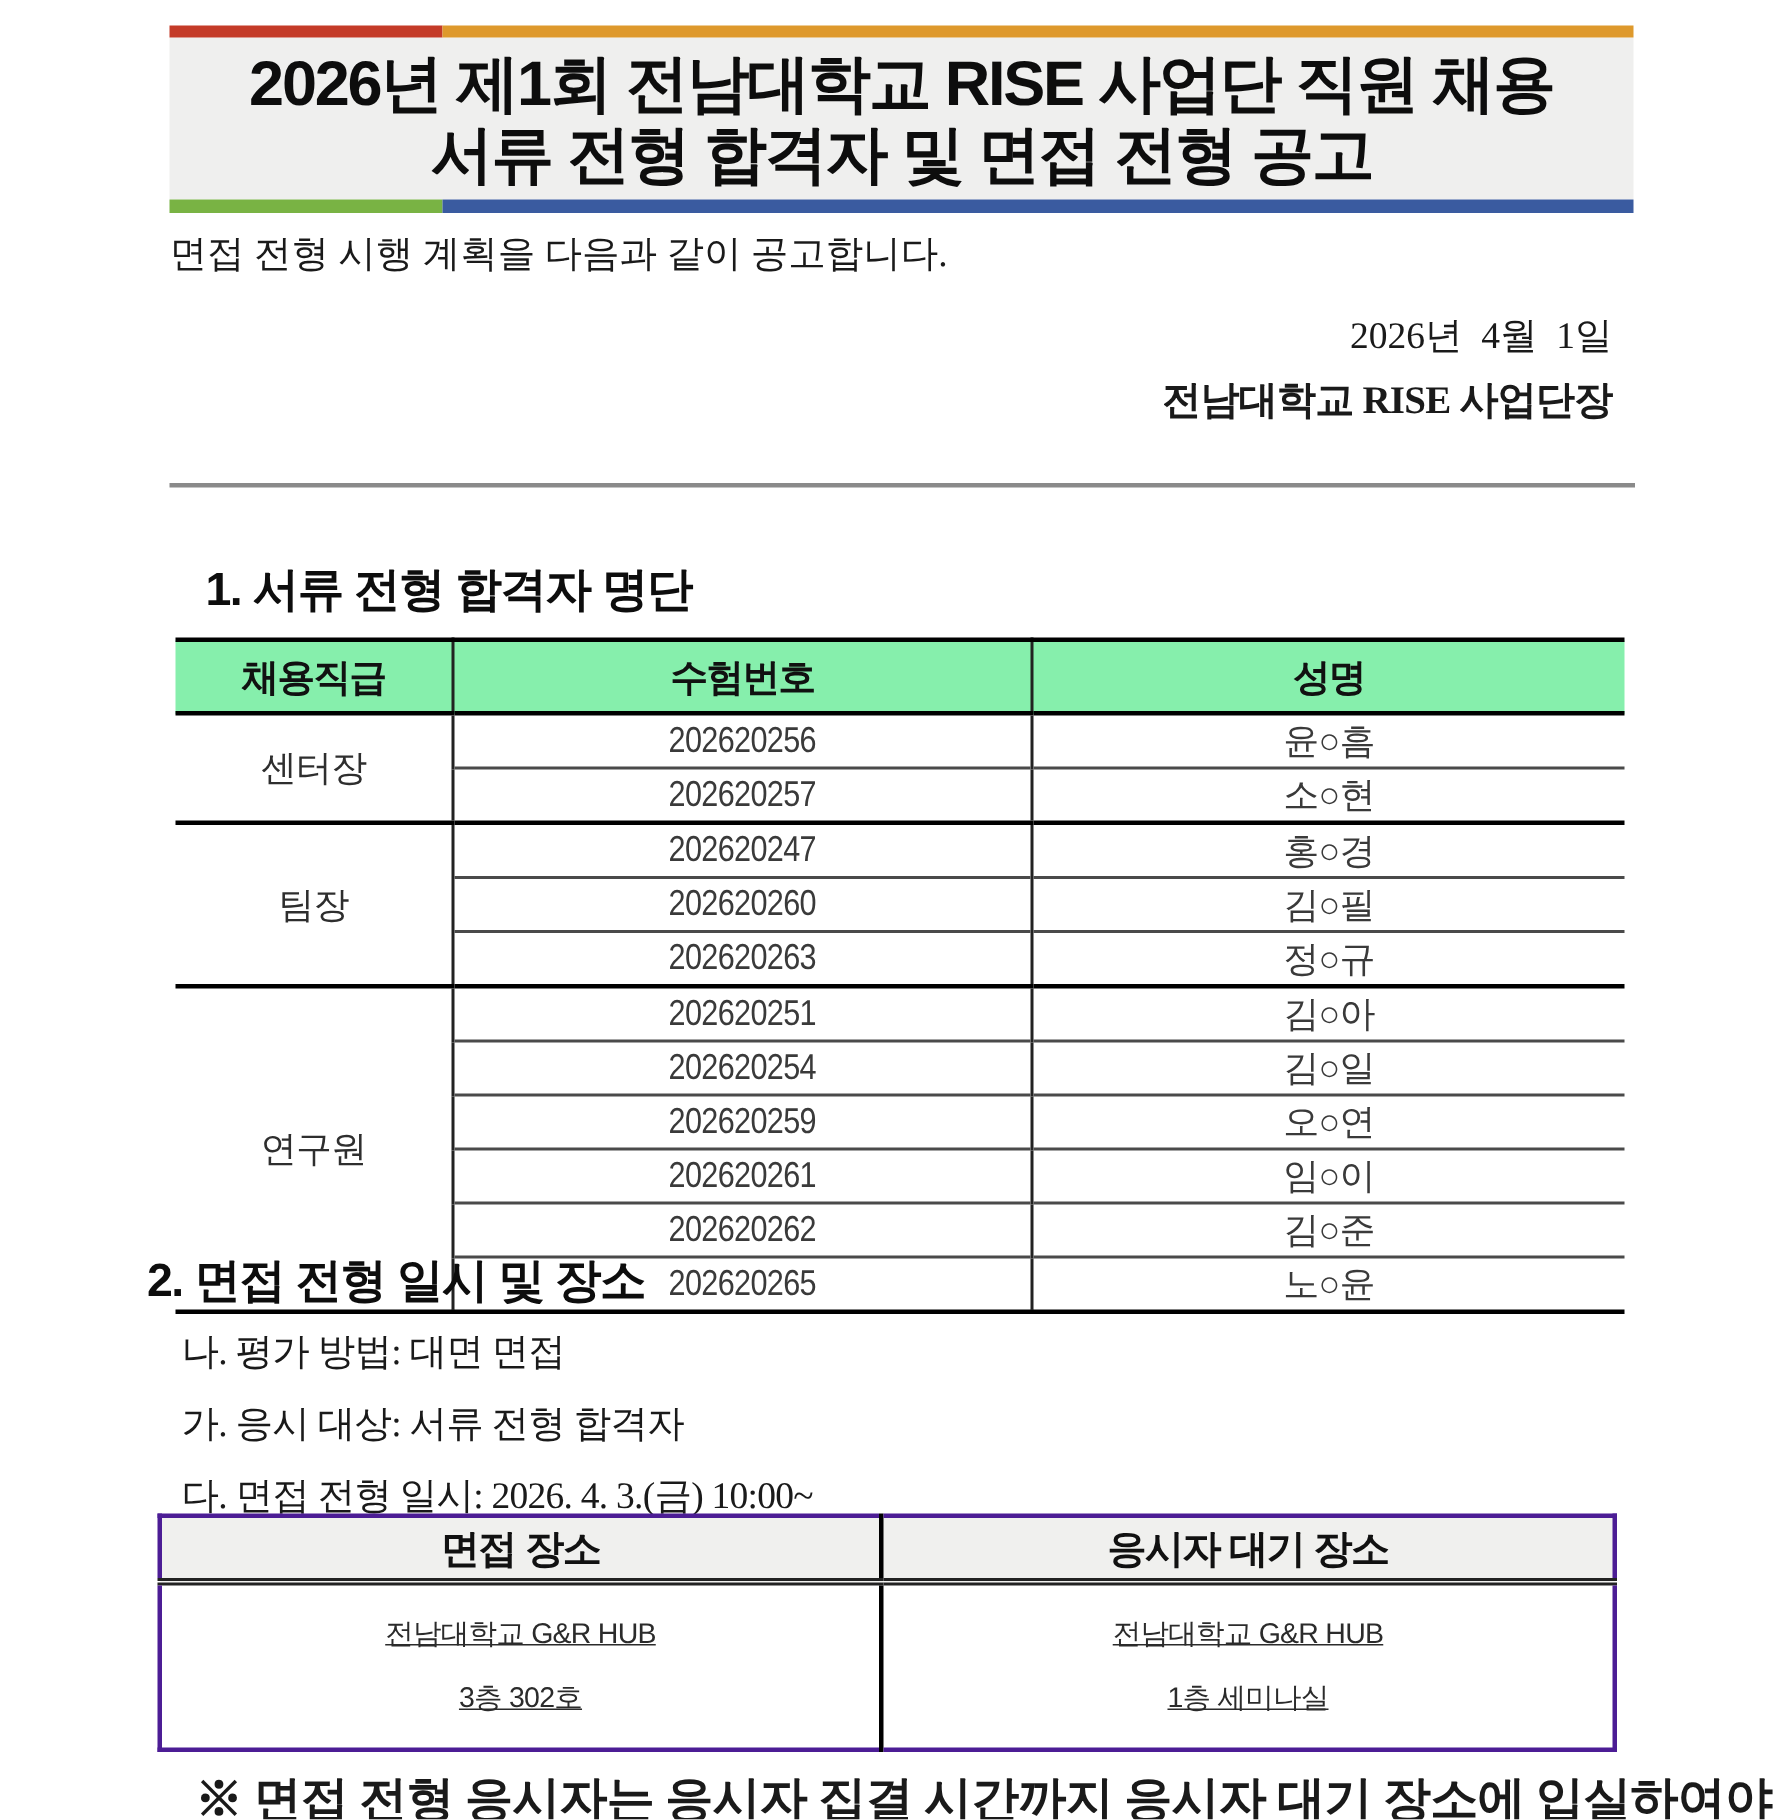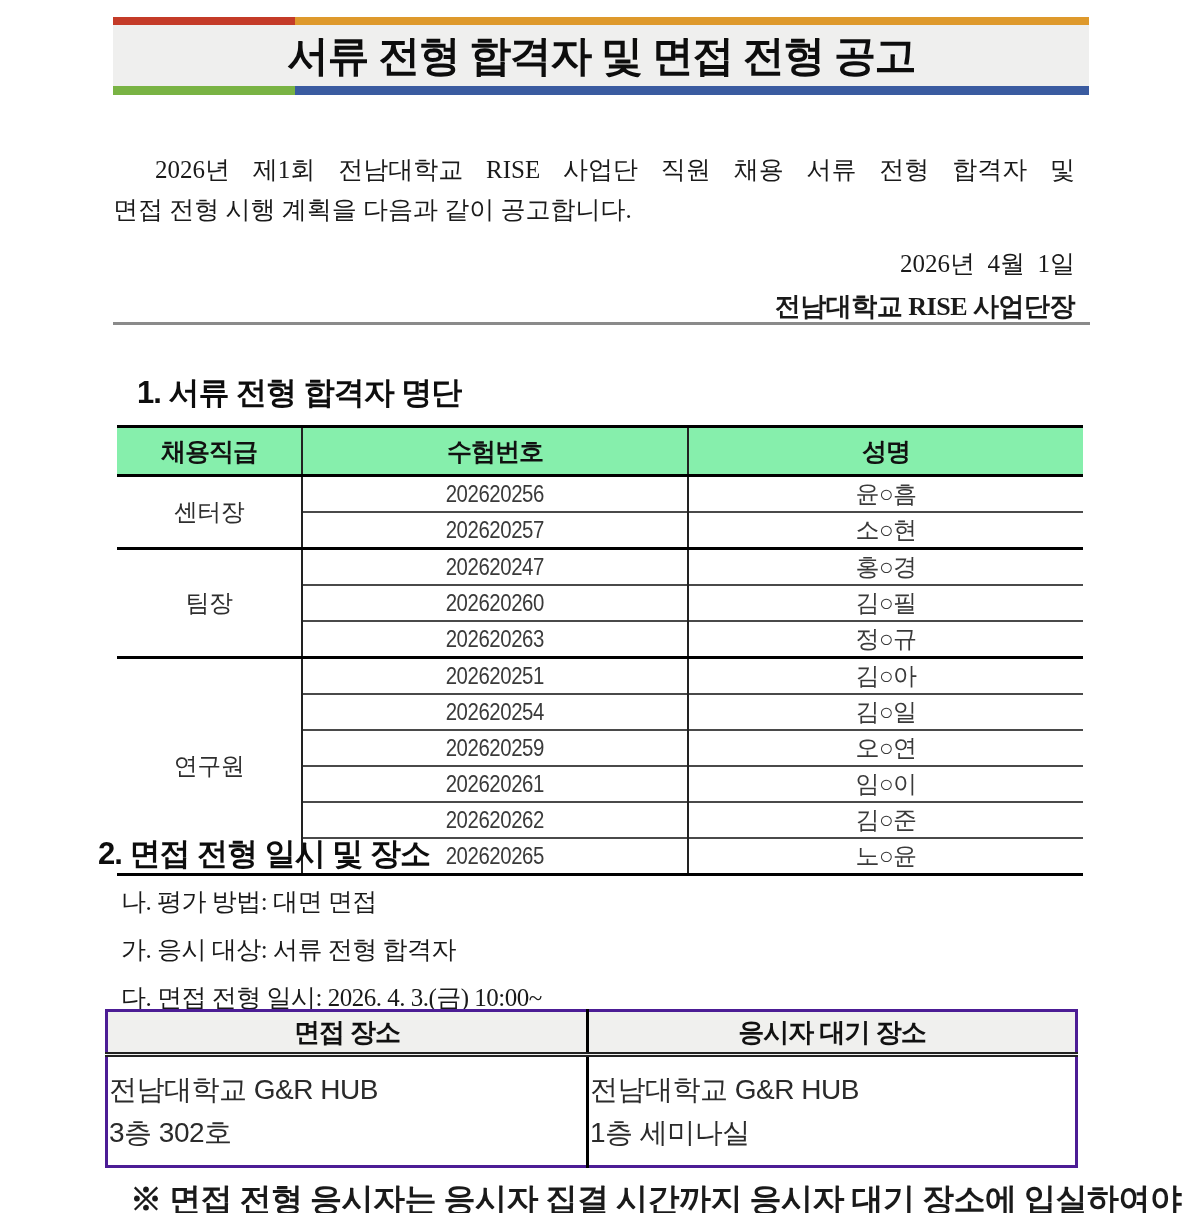--- a/index.html
+++ b/index.html
@@ -49,47 +49,47 @@
   
   .s2-list{position:absolute;left:121px;top:878px;font-size:25px;line-height:48px;letter-spacing:-0.5px;}
 
   
   .t2{position:absolute;left:105px;top:1009px;width:970px;border-collapse:collapse;
       font-family:"Liberation Sans",sans-serif;table-layout:fixed;border:3px solid #4c1d95;}
   .t2 col.c1{width:481px;} .t2 col.c2{width:489px;}
   .t2 th{height:38px;background:#f0f0ee;border-bottom:5px double #222;
          font-size:26px;font-weight:bold;letter-spacing:-1px;color:#111;}
   .t2 .divider{border-left:3px solid #000;}
-  .t2 td{height:106px;vertical-align:middle;font-size:28px;color:#2b2b2b;letter-spacing:-0.5px;}
+  .t2 td{height:106px;text-align:center;vertical-align:middle;font-size:19px;color:#2b2b2b;letter-spacing:-0.5px;text-decoration:underline;}
   .t2 td .cell-line{line-height:43px;}
 
   
   .note{position:absolute;left:130px;top:1178px;font-size:32px;letter-spacing:-0.5px;font-weight:bold;}
 </style>
 </head>
 <body>
 
 <div class="page">
 
   <div class="banner">
     <div class="bar top">
       <div class="bar-red"></div>
       <div class="bar-orange"></div>
     </div>
     <div class="banner-body">
+      <div class="banner-title">2026년 제1회 전남대학교 RISE 사업단 직원 채용</div>
       <div class="banner-title">서류 전형 합격자 및 면접 전형 공고</div>
     </div>
     <div class="bar bottom">
       <div class="bar-green"></div>
       <div class="bar-blue"></div>
     </div>
   </div>
 
   <div class="intro">
-    <div class="intro-p1">2026년 제1회 전남대학교 RISE 사업단 직원 채용 서류 전형 합격자 및</div>
     <div class="intro-p2">면접 전형 시행 계획을 다음과 같이 공고합니다.</div>
     <div class="intro-date">2026년  4월  1일</div>
     <div class="intro-sign">전남대학교 RISE 사업단장</div>
   </div>
   <div class="rule"></div>
 
   <div class="sec-h sec1-h">1. 서류 전형 합격자 명단</div>
 
   <table class="t1">
     <colgroup>

